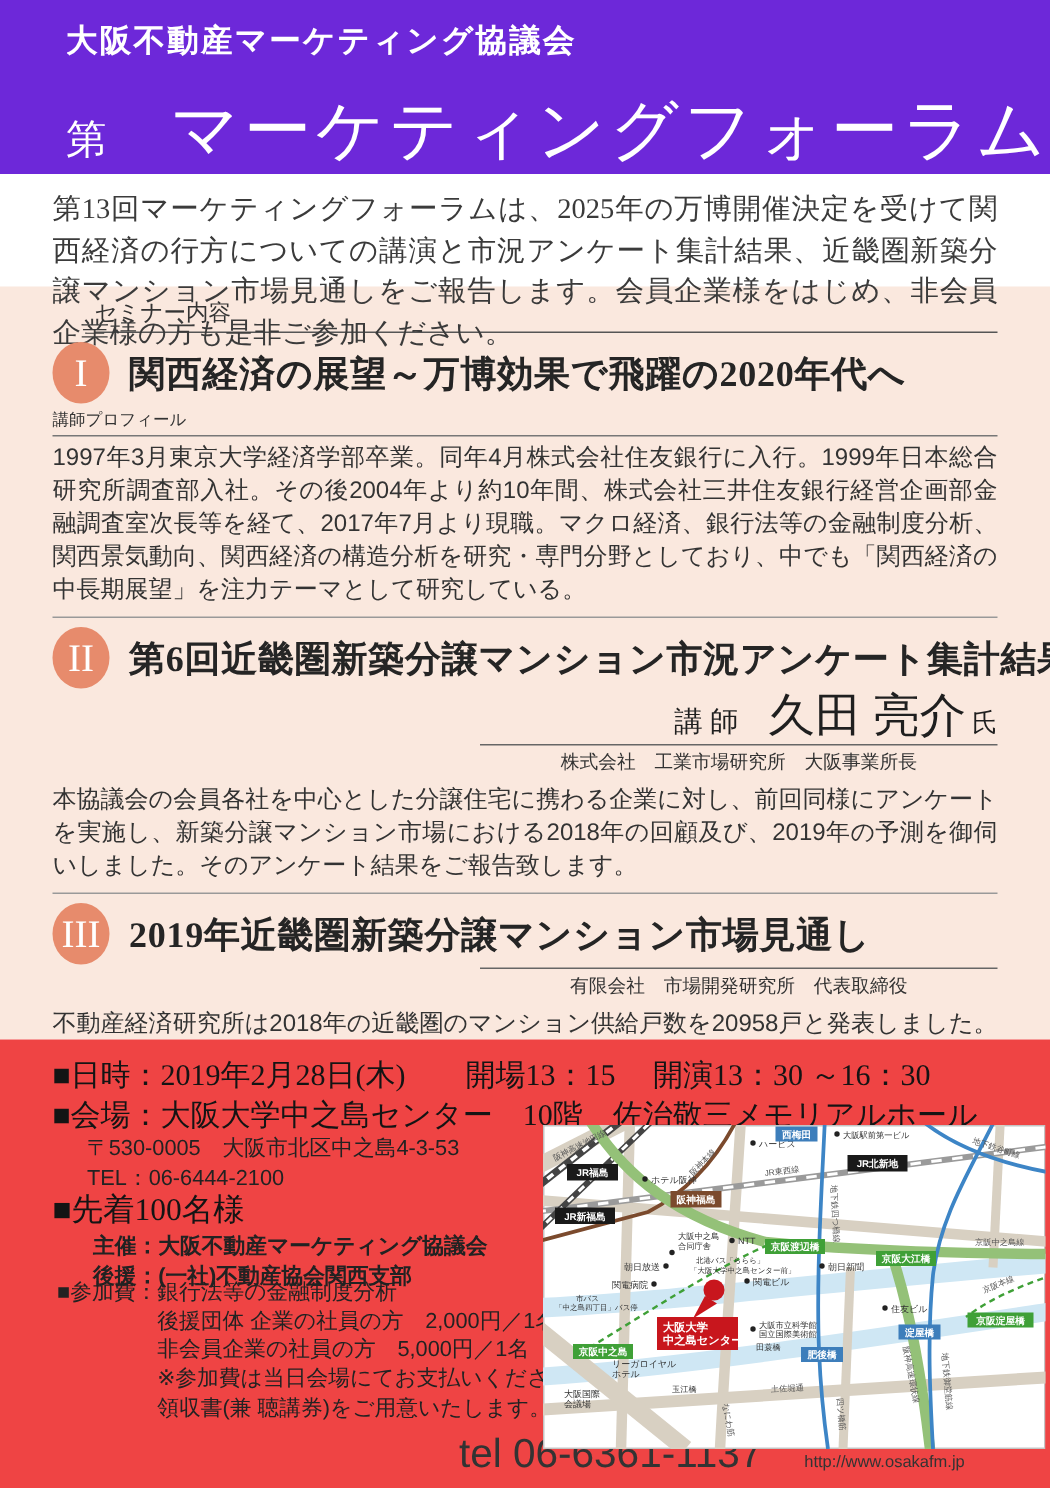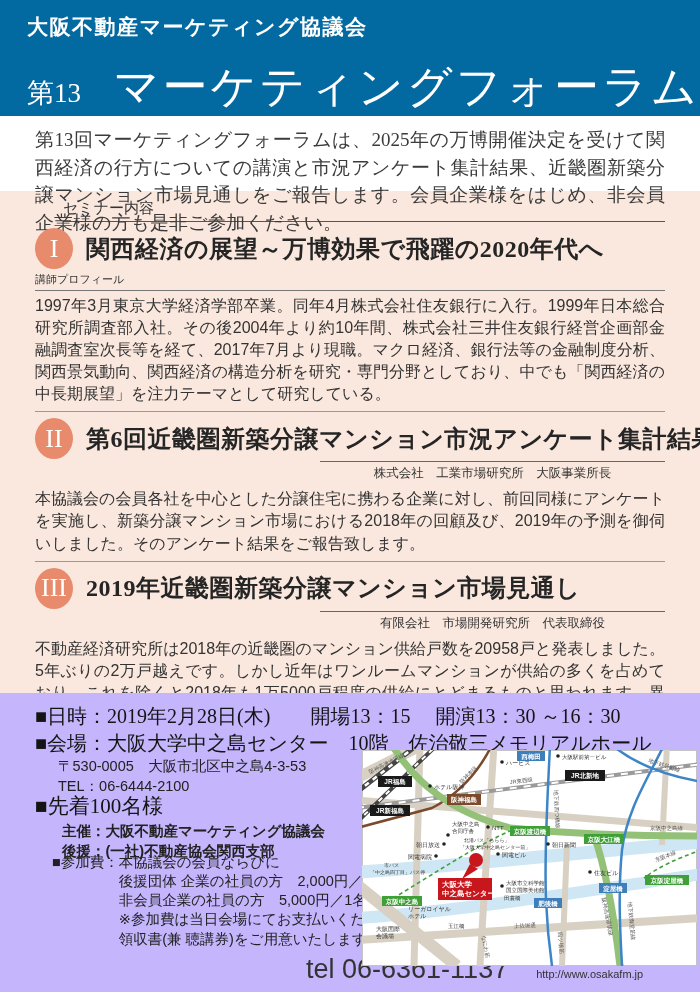--- a/index.html
+++ b/index.html
@@ -1,20 +1,20 @@
 <!DOCTYPE html>
 <html><head>
 <meta charset="utf-8">
 <style>
   * { margin:0; padding:0; box-sizing:border-box; }
   body { margin:0; background:#fff; font-family:"Liberation Sans","DejaVu Sans",sans-serif; }
   .page { position:relative; width:700px; height:1000px; overflow:hidden; background:#fff; color:#2e2e2e; }
 
   
-  .header { height:116px; background:#0369a1; color:#fff; padding:13px 0 0 27px; }
+  .header { height:116px; background:#6d28d9; color:#fff; padding:13px 0 0 44px; }
   .header-org { font-family:"Liberation Serif","DejaVu Serif",serif; font-weight:600; font-size:21px; letter-spacing:1.5px; }
   .header-main { display:flex; align-items:baseline; gap:16px; margin-top:16px; }
   .header-edition { font-family:"Liberation Serif","DejaVu Serif",serif; font-size:27px; }
   .header-title { font-family:"Liberation Serif","DejaVu Serif",serif; font-size:45px; letter-spacing:3px; white-space:nowrap; }
 
   
   .intro { height:75px; padding:10px 35px 0; font-family:"Liberation Serif","DejaVu Serif",serif;
            font-size:19px; line-height:1.45; color:#3b3b3b; text-align:justify; }
 
   
@@ -34,30 +34,30 @@
   .lect-hon { font-size:17px; }
   .affil-wrap { display:flex; justify-content:flex-end; margin-top:2px; }
   .affil { min-width:345px; border-top:1px solid #666; padding-top:3px; text-align:center;
            font-family:"Liberation Serif","DejaVu Serif",serif; font-size:12.5px; color:#333; white-space:nowrap; }
   .prof-label { font-size:11px; color:#333; margin-top:3px; }
   .prof-rule { border:none; border-top:1px solid #777; margin:3px 0 4px; }
   .sec-body { font-size:16px; line-height:1.38; color:#333; text-align:justify; }
   .sec-sep { border:none; border-top:1px solid #999; margin-top:6px; }
 
   
-  .info { position:relative; height:299px; background:#c4b5fd;padding-left:12px; }
+  .info { position:relative; height:299px; background:#ef4444;padding-left:12px; }
   .l-datetime { position:absolute; left:35px; top:10px; font-family:"Liberation Serif","DejaVu Serif",serif;
                 font-size:20px; color:#141414; white-space:nowrap; }
   .l-venue    { position:absolute; left:35px; top:37px; font-family:"Liberation Serif","DejaVu Serif",serif;
                 font-size:20px; color:#141414; white-space:nowrap; }
   .l-addr { position:absolute; left:58px; top:64px; font-size:14.5px; line-height:1.35; font-weight:500; color:#222; }
   .l-capacity { position:absolute; left:35px; top:99px; font-family:"Liberation Serif","DejaVu Serif",serif;
                 font-size:21px; color:#141414; }
   .l-hosts { position:absolute; left:62px; top:128px; font-size:14.5px; font-weight:bold; line-height:1.4; color:#222; }
-  .l-fee { position:absolute; left:52px; top:160px; display:flex; font-size:14.5px; font-weight:500;
+  .l-fee { position:absolute; left:38px; top:160px; display:flex; font-size:14.5px; font-weight:500;
            line-height:1.32; color:#222; }
   .fee-lines div { white-space:nowrap; }
   .l-office { position:absolute; left:35px; top:252px; color:#222; }
   .office-title { font-size:16px; font-weight:bold; }
   .office-sub { font-size:10.5px; line-height:1.32; margin-top:3px; }
   .l-tel { position:absolute; left:306px; top:261px; display:flex; align-items:baseline; gap:28px; color:#333; }
   .tel-big { font-size:27px; }
   .url { font-size:11px; }
   .map { position:absolute; left:362px; top:57px; width:335px; height:216px; }
   .map svg { display:block; width:335px; height:216px; }
@@ -89,20 +89,25 @@
       <hr class="prof-rule">
       <div class="sec-body">1997年3月東京大学経済学部卒業。同年4月株式会社住友銀行に入行。1999年日本総合研究所調査部入社。その後2004年より約10年間、株式会社三井住友銀行経営企画部金融調査室次長等を経て、2017年7月より現職。マクロ経済、銀行法等の金融制度分析、関西景気動向、関西経済の構造分析を研究・専門分野としており、中でも「関西経済の中長期展望」を注力テーマとして研究している。</div>
       <hr class="sec-sep">
     </div>
 
     <div class="sec">
       <div class="sec-head">
         <div class="num">II</div>
         <div class="sec-title">第6回近畿圏新築分譲マンション市況アンケート集計結果</div>
       </div>
+      <div class="lect">
+        <span class="lect-label">講 師</span>
+        <span class="lect-name">久田 亮介</span>
+        <span class="lect-hon">氏</span>
+      </div>
       <div class="affil-wrap">
         <div class="affil">株式会社　工業市場研究所　大阪事業所長</div>
       </div>
       <div class="sec-body" style="margin-top:6px;">本協議会の会員各社を中心とした分譲住宅に携わる企業に対し、前回同様にアンケートを実施し、新築分譲マンション市場における2018年の回顧及び、2019年の予測を御伺いしました。そのアンケート結果をご報告致します。</div>
       <hr class="sec-sep">
     </div>
 
     <div class="sec">
       <div class="sec-head">
         <div class="num">III</div>
@@ -123,21 +128,21 @@
       <div>TEL：06-6444-2100</div>
     </div>
     <div class="l-capacity">■先着100名様</div>
     <div class="l-hosts">
       <div>主催：大阪不動産マーケティング協議会</div>
       <div>後援：(一社)不動産協会関西支部</div>
     </div>
     <div class="l-fee">
       <span>■参加費：</span>
       <div class="fee-lines">
-        <div>本協議会の会員ならびに</div>
+        <div>銀行法等の金融制度分析</div>
         <div>後援団体 企業の社員の方　2,000円／1名</div>
         <div>非会員企業の社員の方　5,000円／1名</div>
         <div>※参加費は当日会場にてお支払いください。</div>
         <div>領収書(兼 聴講券)をご用意いたします。</div>
       </div>
     </div>
 
     <div class="l-tel">
       <span class="tel-big">tel 06-6361-1137</span>
       <span class="url">http://www.osakafm.jp</span>

